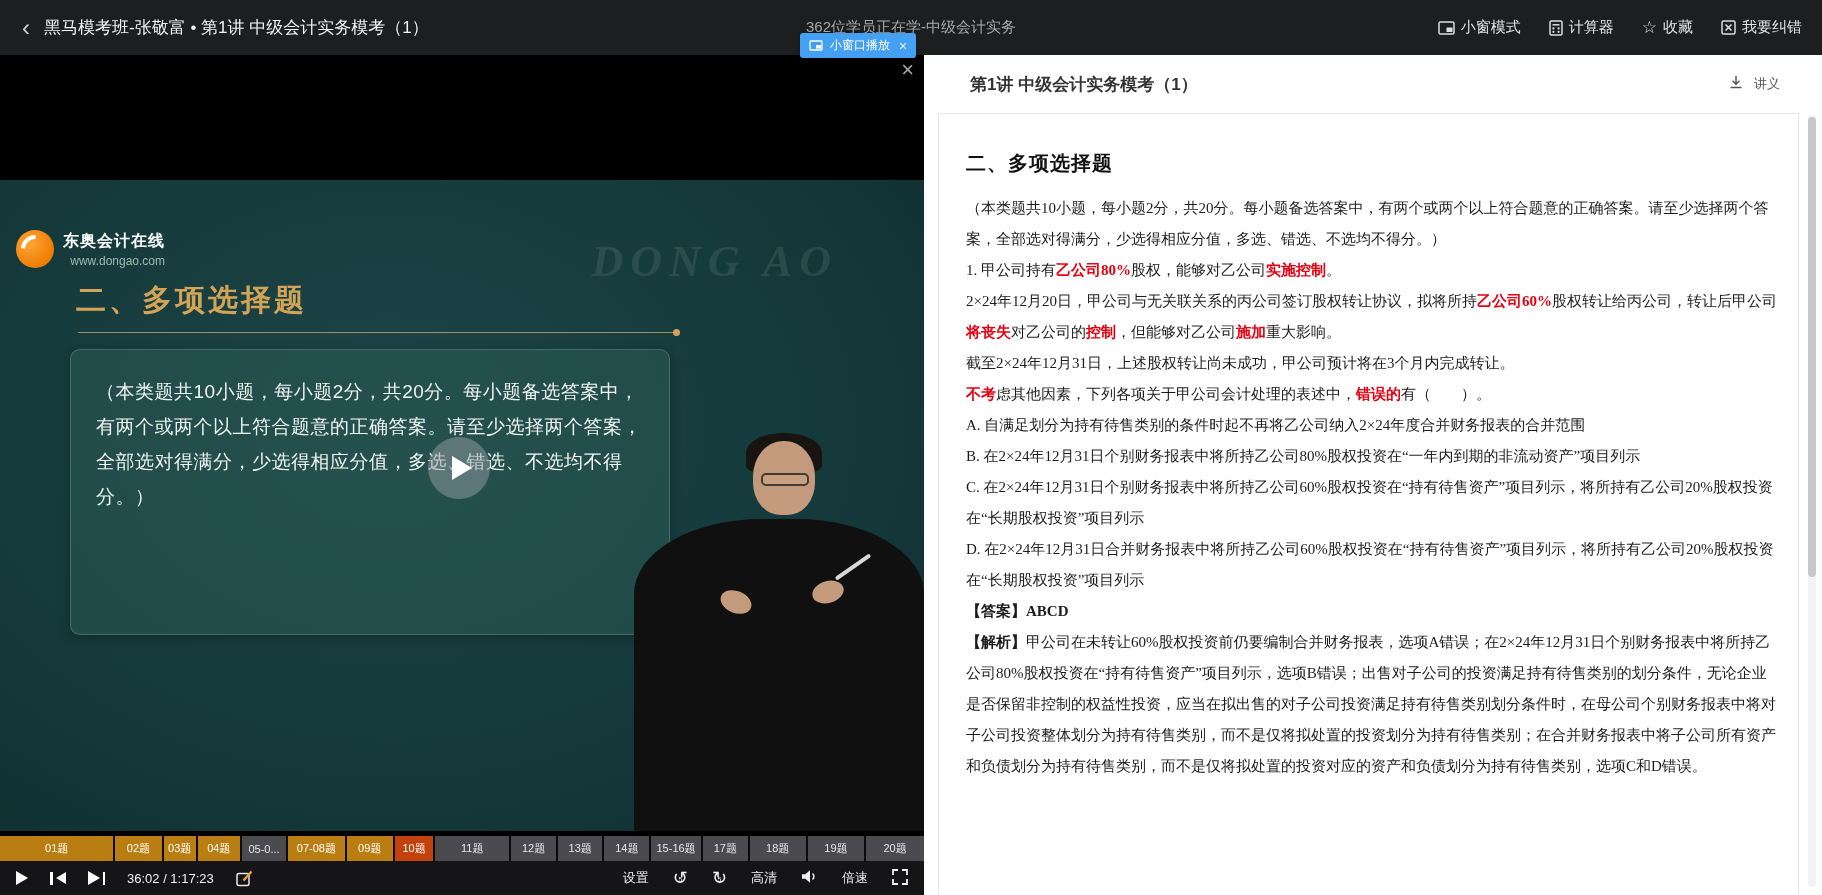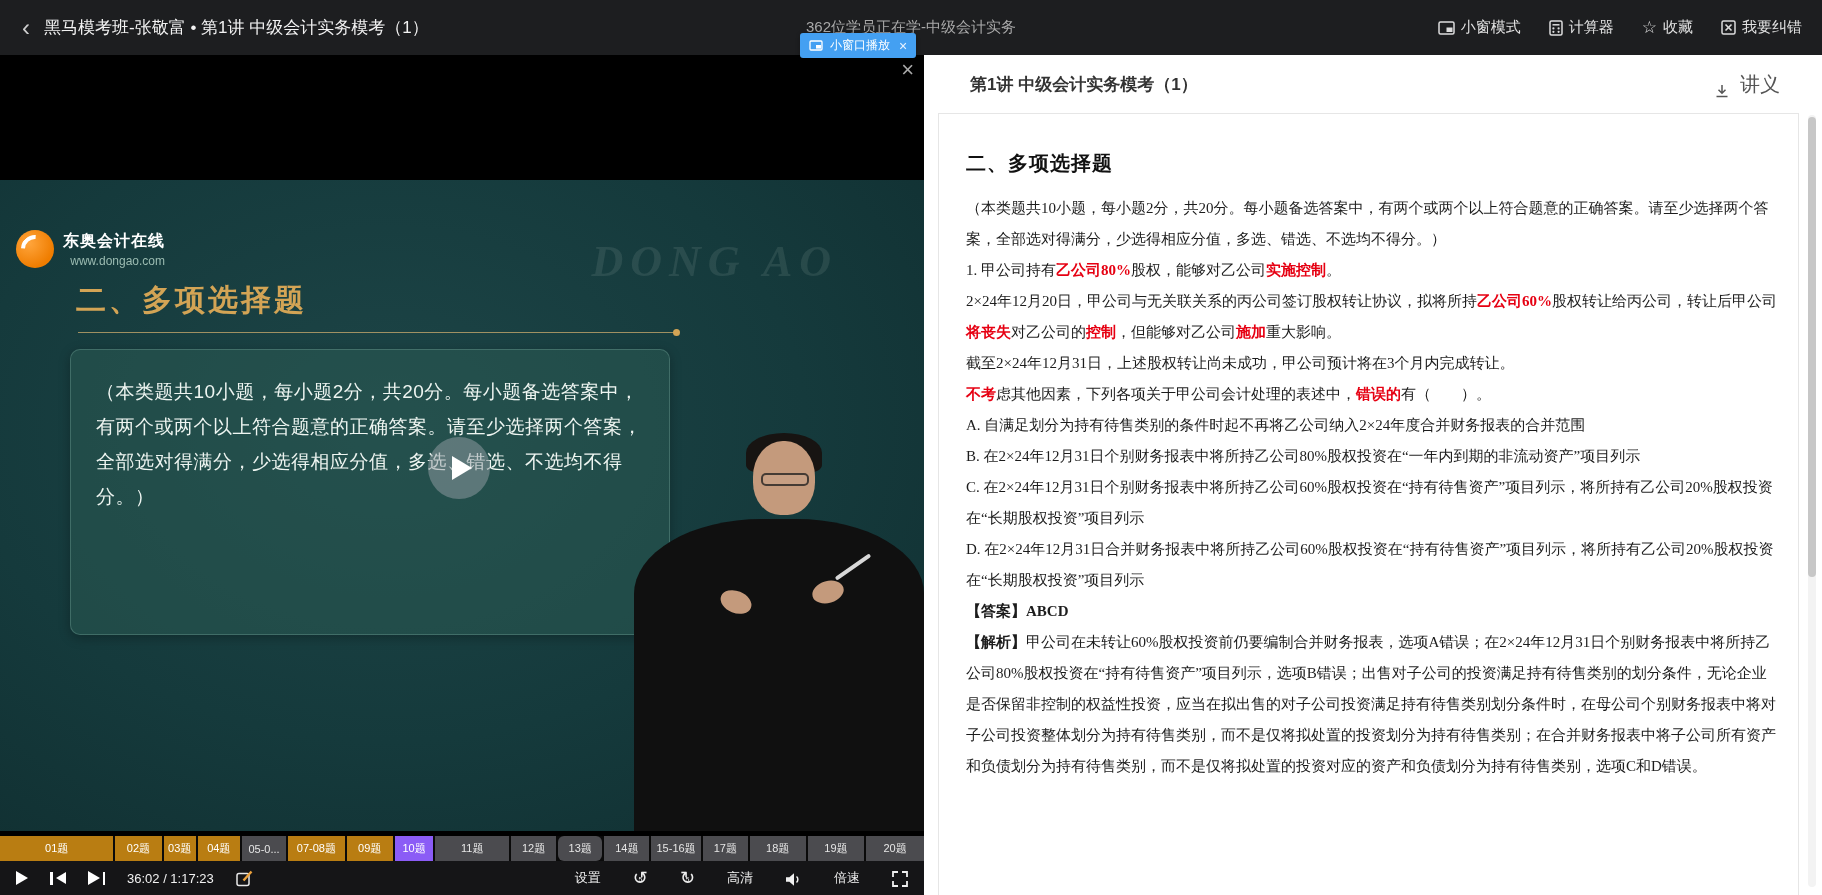--- a/index.html
+++ b/index.html
@@ -76,48 +76,48 @@
     background:#c49a7c; border-radius:50%; transform:rotate(-16deg); }
   .person .pen { position:absolute; left:198px; top:126px; width:42px; height:4px;
     background:#d8d8d8; transform:rotate(-35deg); border-radius:2px; }
 
   
   .chapters { position:absolute; left:0; right:0; bottom:34px; height:25px;
     display:flex; gap:2px; background:#0a0a0a; z-index:20; }
   .seg { height:100%; display:flex; align-items:center; justify-content:center;
     font-size:11px; color:#fff; white-space:nowrap; overflow:hidden; cursor:pointer; }
   .seg.watched  { background:#b97d12; }
-  .seg.current  { background:#8b5cf6; }
+  .seg.current  { background:#c2410c; }
   .seg.unwatched{ background:#4b4b4f; color:#e6e6e6; }
 
   
   .controls { position:absolute; left:0; right:0; bottom:0; height:34px; background:#151517;
     display:flex; align-items:center; padding:0 16px; gap:22px; z-index:20; color:#f0f0f0; }
   .ctl { display:flex; align-items:center; cursor:pointer; }
   .tri-r { width:0; height:0; border-left:12px solid #fff;
     border-top:7px solid transparent; border-bottom:7px solid transparent; }
   .tri-l { width:0; height:0; border-right:10px solid #fff;
     border-top:6px solid transparent; border-bottom:6px solid transparent; }
   .barv { width:2.5px; height:13px; background:#fff; }
   .prev .barv { margin-right:3px; } .next .barv { margin-left:3px; }
   .time { font-size:13px; color:#f2f2f2; white-space:nowrap; }
-  .ctl-right { margin-left:auto; display:flex; align-items:flex-end; gap:32px; }
+  .ctl-right { margin-left:auto; display:flex; align-items:flex-start; gap:24px; }
   .ctl.txt { font-size:13px; color:#f0f0f0; white-space:nowrap; }
   .rot { position:relative; font-size:18px; line-height:1; color:#efefef; font-style:normal; }
   .rot .n { position:absolute; left:50%; top:58%; transform:translate(-50%,-50%);
     font-size:7px; font-style:normal; color:#efefef; }
 
   
   .docpanel { position:absolute; left:924px; top:55px; width:898px; height:840px;
     background:#fff; overflow:hidden; }
   .doc-header { position:absolute; left:0; top:0; width:100%; height:58px;
     display:flex; align-items:center; padding:0 42px 0 46px; }
   .doc-title { font-size:17px; font-weight:700; color:#333; }
-  .handout-link { margin-left:auto; display:flex; align-items:flex-end; gap:11px;
-    font-size:20px; color:#555; cursor:pointer; }
+  .handout-link { margin-left:auto; display:flex; align-items:flex-start; gap:11px;
+    font-size:13px; color:#555; cursor:pointer; }
 
   .doc-box { position:absolute; left:14px; top:58px; width:861px; height:1000px;
     border:1px solid #e6e6e6; background:#fff; padding:24px 18px 0 27px;
     font-family:"Liberation Serif", serif; color:#1c1c1c; }
   .doc-box h2 { font-family:"Liberation Sans", sans-serif; font-size:20px; color:#111;
     margin:12px 0 16px; letter-spacing:1px; }
   .doc-line { font-size:15px; line-height:31px; color:#1c1c1c; }
   .red { color:#e60012; font-weight:700;text-align:center; }
   .bold { font-weight:700; }
 
@@ -217,21 +217,21 @@
         <div class="seg watched" style="width: 12.7%;">01题</div>
         <div class="seg watched" style="width: 5.2%;">02题</div>
         <div class="seg watched" style="width: 3.6%;">03题</div>
         <div class="seg watched" style="width: 4.7%;">04题</div>
         <div class="seg unwatched" style="width: 5%;">05-0...</div>
         <div class="seg watched" style="width: 6.3%;">07-08题</div>
         <div class="seg watched" style="width: 5.2%;">09题</div>
         <div class="seg current" style="width: 4.3%;">10题</div>
         <div class="seg unwatched" style="width: 8.3%;">11题</div>
         <div class="seg unwatched" style="width: 5%;">12题</div>
-        <div class="seg unwatched" style="width: 5%; border-radius: 6px;">13题</div>
+        <div class="seg unwatched" style="width: 5%;">13题</div>
         <div class="seg unwatched" style="width: 5%;">14题</div>
         <div class="seg unwatched" style="width: 5.6%;">15-16题</div>
         <div class="seg unwatched" style="width: 5%;">17题</div>
         <div class="seg unwatched" style="width: 6.3%;">18题</div>
         <div class="seg unwatched" style="width: 6.3%;">19题</div>
         <div class="seg unwatched" style="width: 6.5%;">20题</div>
       </div>
 
     <div class="controls">
       <span class="ctl">

